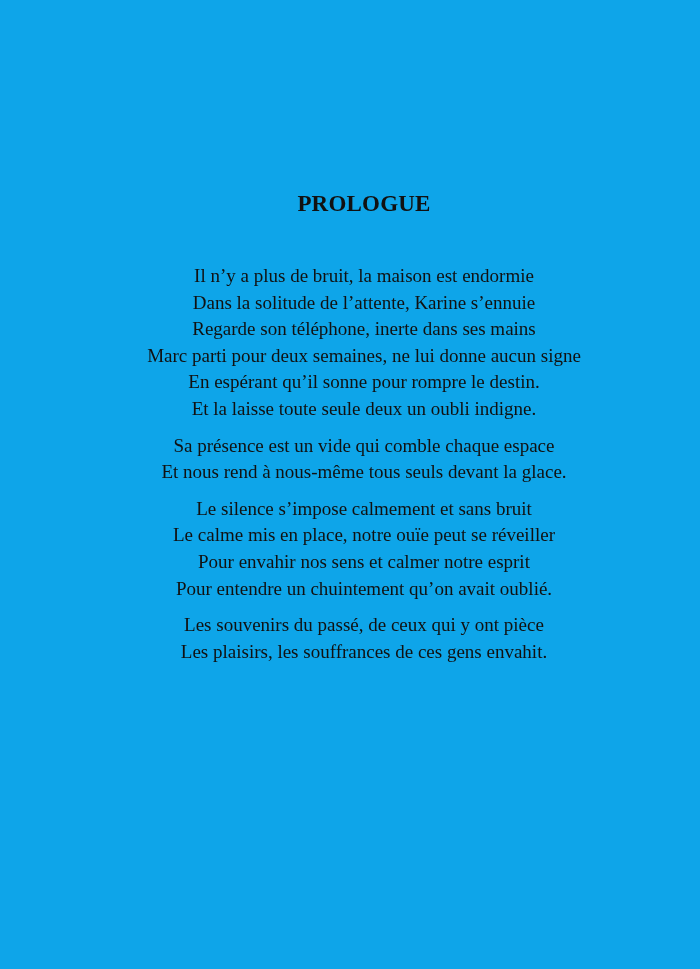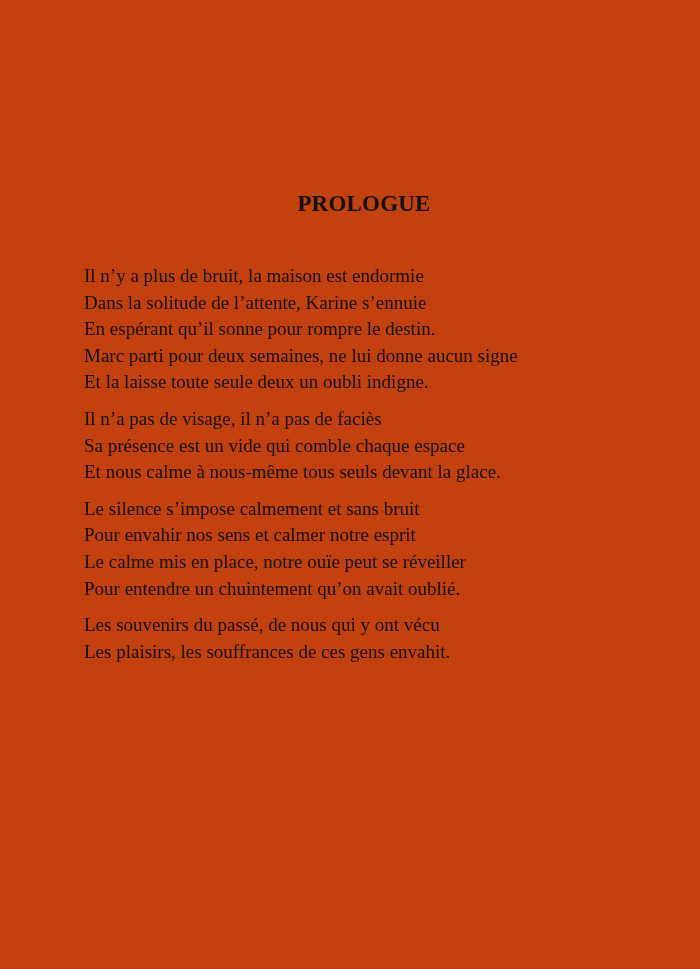--- a/index.html
+++ b/index.html
@@ -13,21 +13,21 @@
       position: relative;
       overflow: hidden;
       font-family: "Liberation Serif", "DejaVu Serif", serif;
       color: #111111;
     }
     .page {
       position: absolute;
       left: 0; top: 0;
       width: 700px;
       height: 969px;
-      background: #c2410c;
+      background: #0ea5e9;
     }
     .title {
       position: absolute;
       top: 189px;
       left: 0;
       width: 700px;
       text-align: center;
       padding-left: 28px;
       box-sizing: border-box;
       font-weight: bold;
@@ -36,51 +36,52 @@
       line-height: 30px;
     }
     .poem {
       position: absolute;
       left: 84px;
       top: 263px;
       width: 560px;
     }
     .stanza {
       margin: 0 0 10px 0;
+      text-align: center;
     }
     .line {
       display: block;
       font-size: 19px;
       line-height: 26.6px;
       white-space: nowrap;
     }
   </style>
 </head>
 <body>
 
 <div class="page">
   <div class="title">PROLOGUE</div>
 
   <div class="poem">
     <div class="stanza">
       <span class="line">Il n’y a plus de bruit, la maison est endormie</span>
       <span class="line">Dans la solitude de l’attente, Karine s’ennuie</span>
+      <span class="line">Regarde son téléphone, inerte dans ses mains</span>
+      <span class="line">Marc parti pour deux semaines, ne lui donne aucun signe</span>
       <span class="line">En espérant qu’il sonne pour rompre le destin.</span>
-      <span class="line">Marc parti pour deux semaines, ne lui donne aucun signe</span>
       <span class="line">Et la laisse toute seule deux un oubli indigne.</span>
     </div>
     <div class="stanza">
-      <span class="line">Il n’a pas de visage, il n’a pas de faciès</span>
       <span class="line">Sa présence est un vide qui comble chaque espace</span>
-      <span class="line">Et nous calme à nous-même tous seuls devant la glace.</span>
+      <span class="line">Et nous rend à nous-même tous seuls devant la glace.</span>
     </div>
     <div class="stanza">
       <span class="line">Le silence s’impose calmement et sans bruit</span>
+      <span class="line">Le calme mis en place, notre ouïe peut se réveiller</span>
       <span class="line">Pour envahir nos sens et calmer notre esprit</span>
-      <span class="line">Le calme mis en place, notre ouïe peut se réveiller</span>
       <span class="line">Pour entendre un chuintement qu’on avait oublié.</span>
     </div>
     <div class="stanza">
-      <span class="line">Les souvenirs du passé, de nous qui y ont vécu</span>
+      <span class="line">Les souvenirs du passé, de ceux qui y ont pièce</span>
       <span class="line">Les plaisirs, les souffrances de ces gens envahit.</span>
     </div>
   </div>
 </div>
 
 </body></html>

